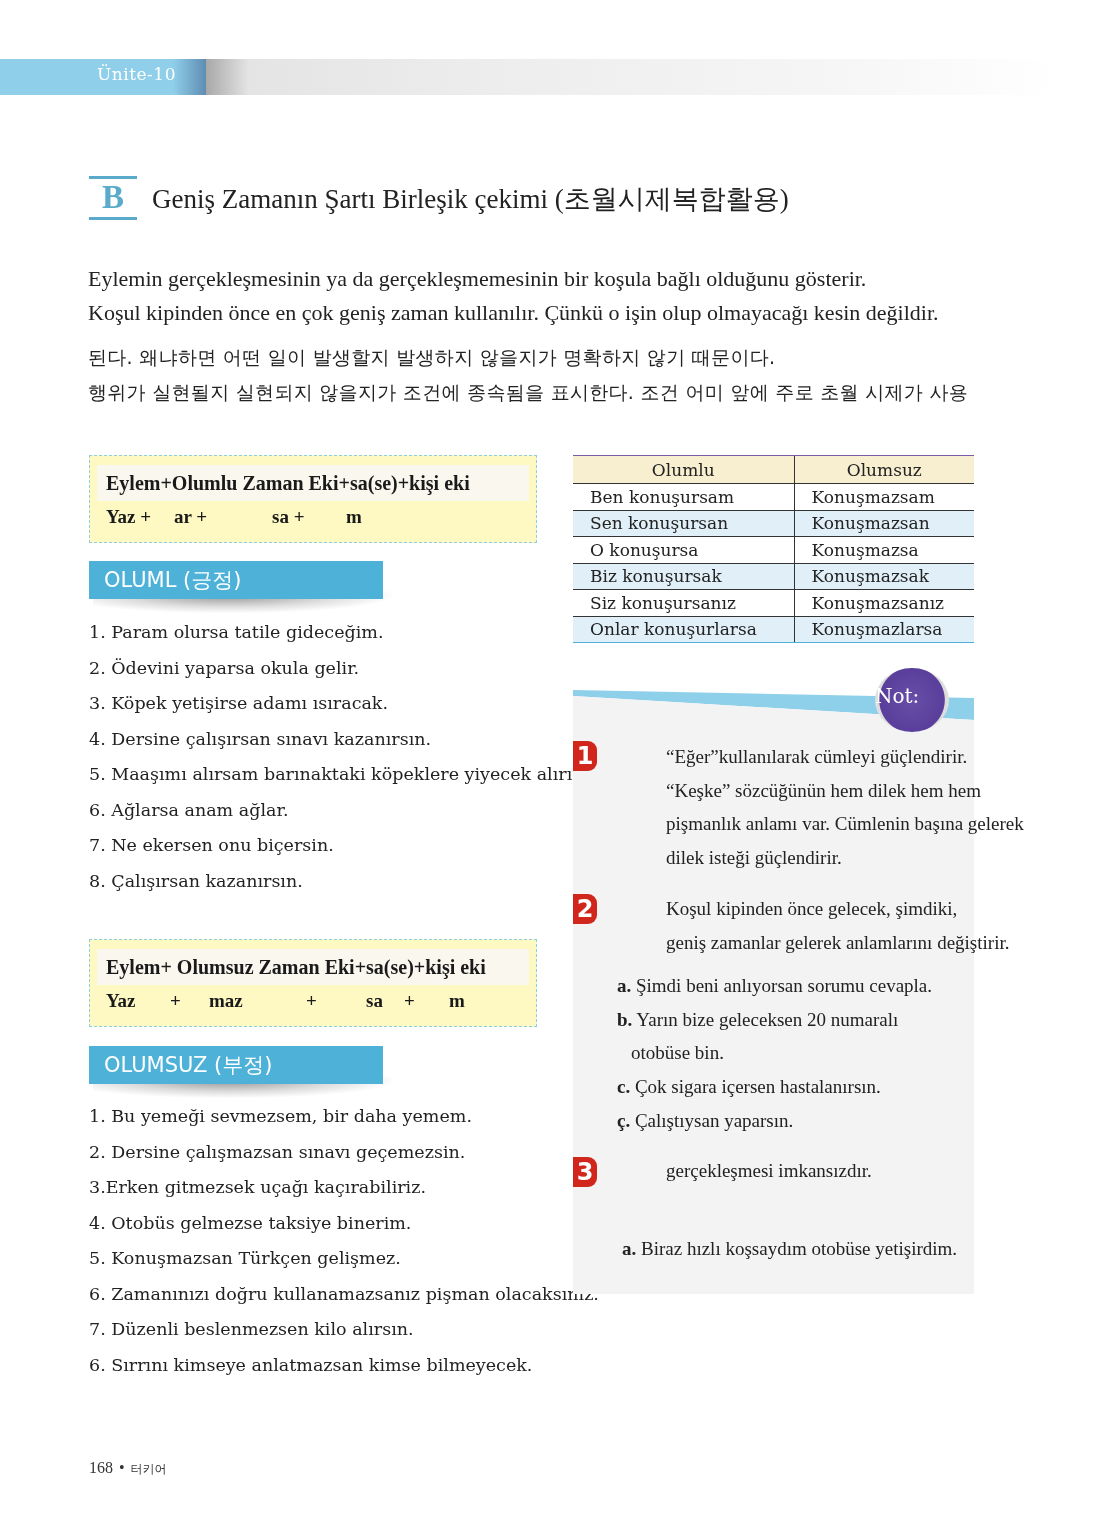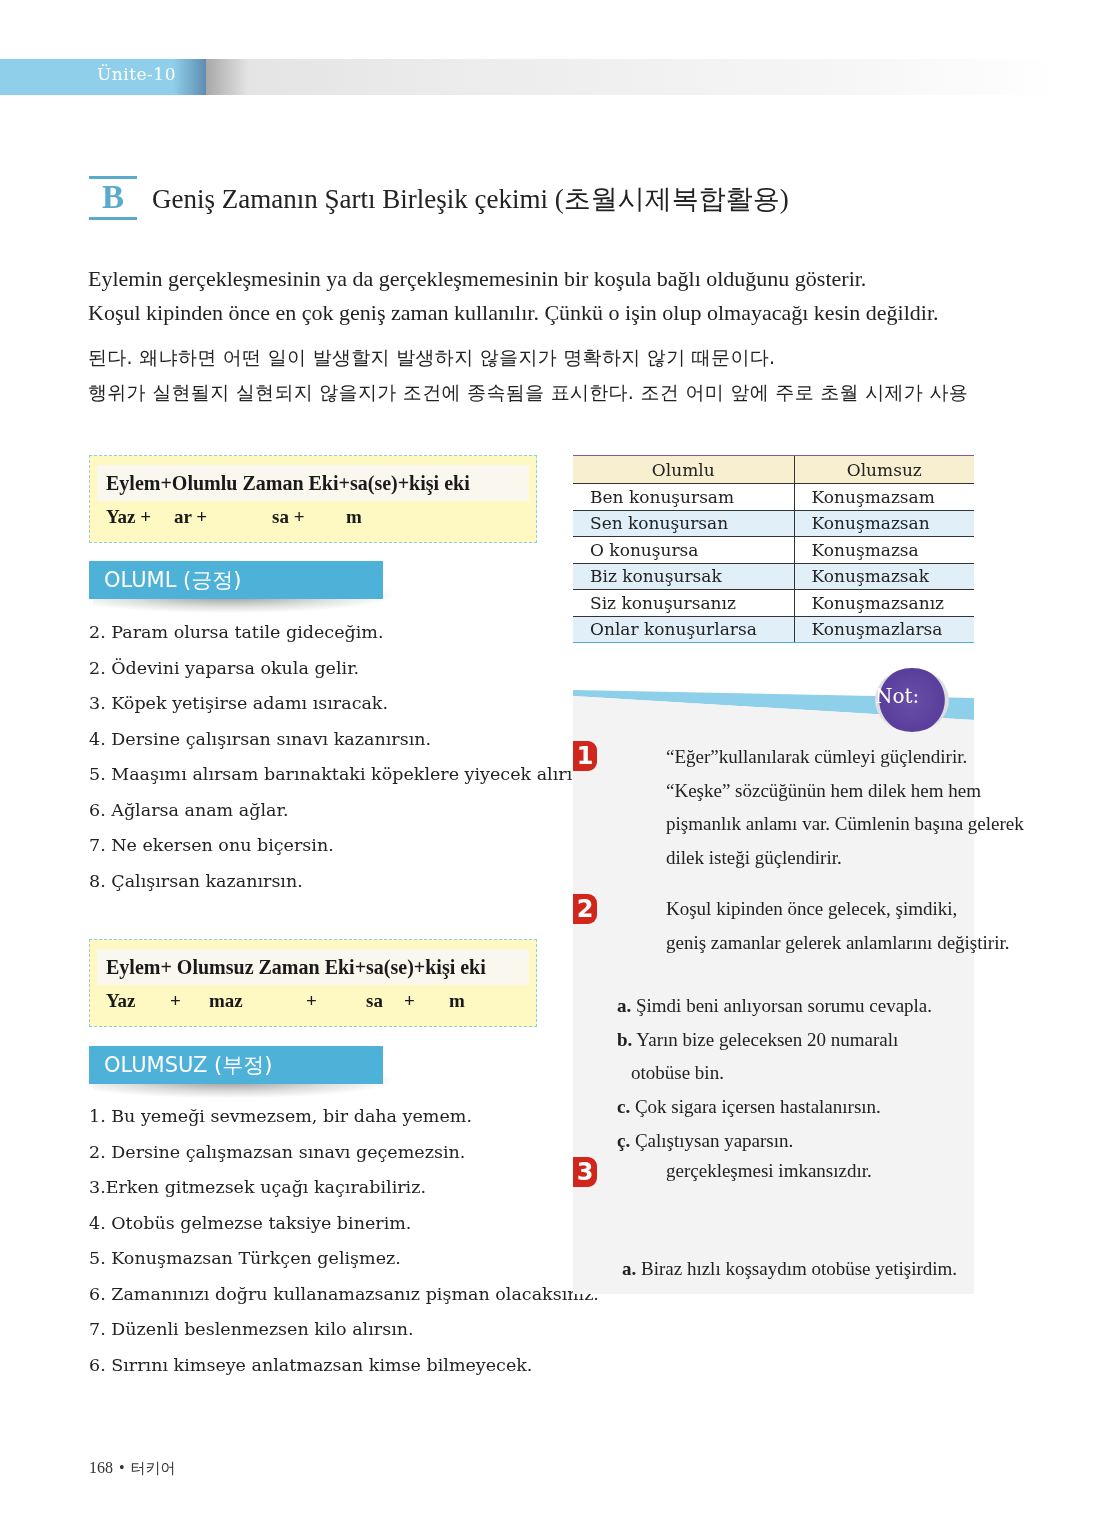--- a/index.html
+++ b/index.html
@@ -61,27 +61,27 @@
     clip-path: polygon(0 0, 100% 24px, 100% 100%, 0 100%); }
   .not-badge { position: absolute; left: 875px; top: 668px; width: 74px; height: 64px; border-radius: 50%;
     background: radial-gradient(circle, #6a4fa8 0%, #5a3f9c 60%, #5a3f9c 66%, #dcdcdc 68%, #f4f4f4 100%); }
   .not-label { position: absolute; left: 0; top: 16px; width: 74px; text-align: left;
     font-family: "DejaVu Serif", serif; font-size: 20px; color: #ffffff; }
 
   .num-badge { position: absolute; left: 573px; width: 24px; height: 30px; background: #d0261c;
     border-radius: 0 9px 9px 0; color: #fff; font-size: 24px; font-weight: bold; text-align: center; line-height: 30px;
     font-family: "DejaVu Sans", sans-serif; }
   .note-text { position: absolute; left: 642px; width: 360px; font-size: 19px; line-height: 33.7px; color: #222; margin-left: 24px; }
-  .note-sub { position: absolute; left: 617px; width: 360px; font-size: 19px; line-height: 33.7px; color: #222; margin-top: 20px; }
+  .note-sub { position: absolute; left: 617px; width: 360px; font-size: 19px; line-height: 33.7px; color: #222; }
   .note-sub b { font-weight: bold; }
   .note-sub .indent { padding-left: 14px; display: block; }
 
   .footer { position: absolute; left: 89px; top: 1459px; font-size: 16px; color: #333; }
   .footer .dot { margin: 0 6px; }
-  .footer .ko { font-family: Liberation Serif, serif; font-size: 15px; }
+  .footer .ko { font-family: Liberation Serif, serif; font-size: 12px; }
 </style>
 </head>
 <body>
 
 <div class="unit-bar">
   <div class="unit-tab"></div>
   <div class="unit-tab-under"></div>
   <span class="unit-label">Ünite-10</span>
   <div class="unit-fill"></div>
 </div>
@@ -108,21 +108,21 @@
   </div>
 </div>
 
 <div class="ribbon" style="top:561px;">
   <div class="ribbon-shadow"></div>
   <div class="ribbon-body"></div>
   <span class="ribbon-label">OLUML (긍정)</span>
 </div>
 
 <ul class="examples" style="top:615px;">
-  <li>2. Param olursa tatile gideceğim.</li>
+  <li>1. Param olursa tatile gideceğim.</li>
   <li>2. Ödevini yaparsa okula gelir.</li>
   <li>3. Köpek yetişirse adamı ısıracak.</li>
   <li>4. Dersine çalışırsan sınavı kazanırsın.</li>
   <li>5. Maaşımı alırsam barınaktaki köpeklere yiyecek alırım.</li>
   <li>6. Ağlarsa anam ağlar.</li>
   <li>7. Ne ekersen onu biçersin.</li>
   <li>8. Çalışırsan kazanırsın.</li>
 </ul>
 
 <div class="formula" style="top:939px;">

